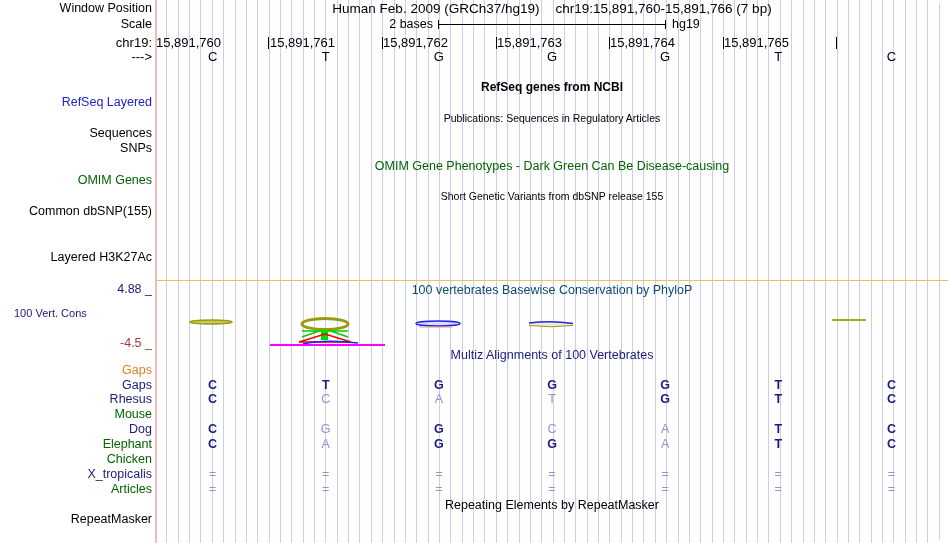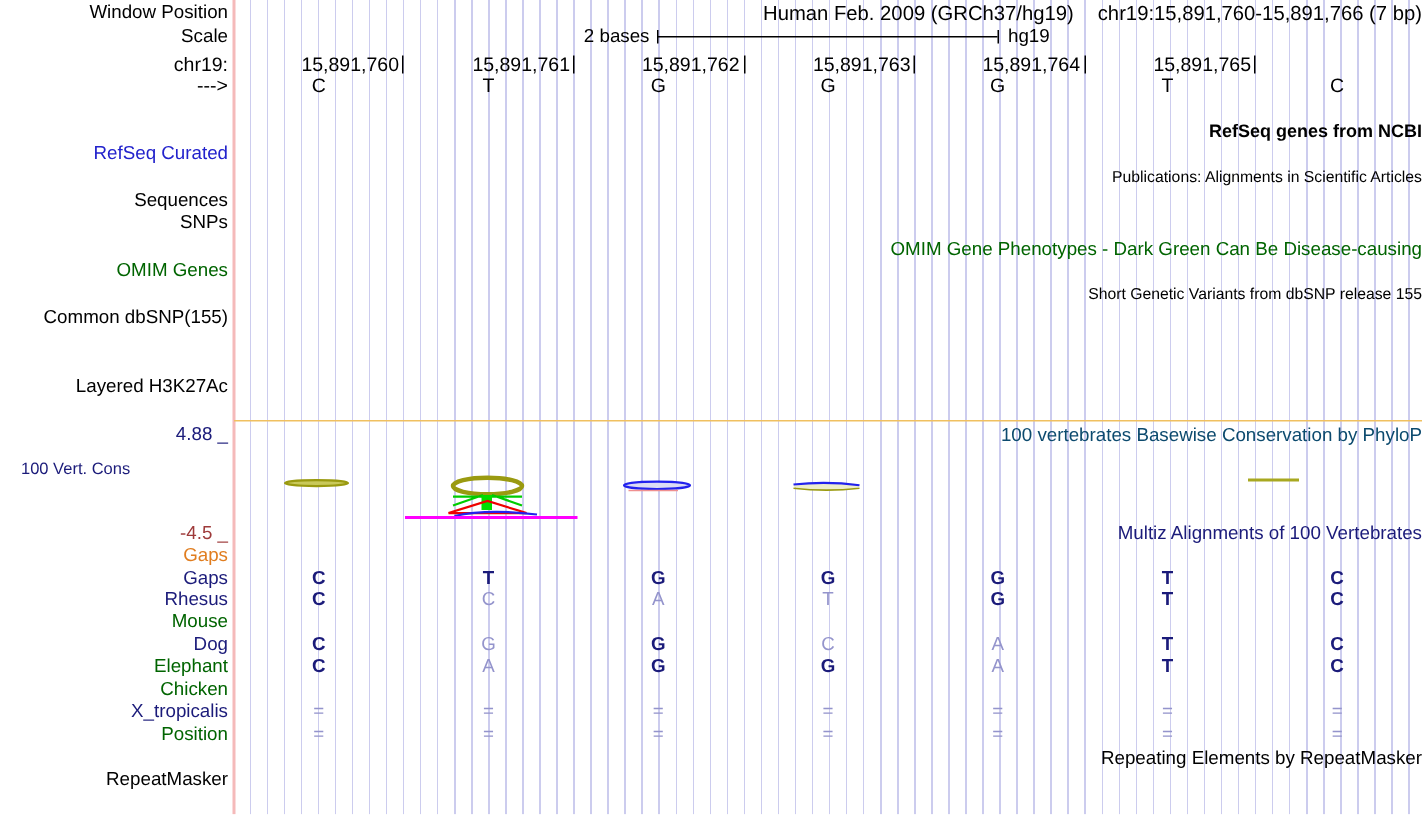--- a/index.html
+++ b/index.html
@@ -1,35 +1,35 @@
 <!DOCTYPE html>
 <html><head>
 <meta charset="utf-8">
 <style>
   html,body{margin:0;padding:0;background:#fff;}
   .page{position:relative;width:950px;height:543px;background:#fff;overflow:hidden;
-        font-family:"Liberation Sans","DejaVu Sans",sans-serif;color:#000;}
+        font-family:"Liberation Sans","DejaVu Sans",sans-serif;color:#000;border-radius:22px;}
   
   .grid{position:absolute;left:156px;top:0;width:792px;height:543px;
         background:repeating-linear-gradient(to right,transparent 0px,transparent 10.36px,#ccccee 10.36px,#ccccee 11.36px);}
   .pink-line{position:absolute;left:155px;top:0;width:2px;height:543px;background:#f5baba;}
   .orange-line{position:absolute;left:156px;top:280px;width:792px;height:1px;background:#f0c060;}
   .magenta-line{position:absolute;left:270px;top:344px;width:115px;height:2px;background:#ff00ff;}
   
   .lbl{position:absolute;right:798px;white-space:nowrap;font-size:12.5px;line-height:14px;}
-  .ctr{position:absolute;left:156px;width:792px;text-align:right;white-space:nowrap;font-size:12.5px;line-height:14px;}
+  .ctr{position:absolute;left:156px;width:792px;text-align:center;white-space:nowrap;font-size:12.5px;line-height:14px;}
   .big{font-size:13.5px;}
   .sm{font-size:12px;font-weight:bold;}
   .xs{font-size:10.5px;}
   .navy{color:#1b1b7a;}
   .green{color:#006400;}
   .orange{color:#e07d1f;}
   .bluelink{color:#2222cc;}
   .maroon{color:#9e3a3a;}
-  .coord{position:absolute;top:36px;width:110px;text-align:right;font-size:13px;line-height:14px;white-space:nowrap;}
+  .coord{position:absolute;top:36px;width:110px;font-size:13px;line-height:14px;white-space:nowrap;}
   .tick{position:absolute;top:37px;width:1px;height:12px;background:#000;}
   .brow{position:absolute;left:156px;top:50px;width:792px;display:flex;font-size:13px;line-height:14px;}
   .brow span{flex:1;text-align:center;}
   .arow{position:absolute;left:156px;width:792px;display:flex;font-size:12.5px;line-height:14px;}
   .arow span{flex:1;text-align:center;}
   .dk{color:#1b1b7a;font-weight:bold;}
   .lt{color:#9494cc;}
   .scale-line{position:absolute;left:438px;top:24px;width:227px;height:1px;background:#000;}
   .scale-cap{position:absolute;top:20px;width:1px;height:9px;background:#000;}
   .scale-text{position:absolute;top:17px;font-size:12.5px;line-height:14px;white-space:nowrap;}
@@ -41,38 +41,38 @@
 <div class="page">
 
   <div class="grid"></div>
   <div class="pink-line"></div>
   <div class="orange-line"></div>
 
   <div class="lbl" style="top:1px">Window Position</div>
   <div class="lbl" style="top:17px">Scale</div>
   <div class="lbl" style="top:36px;font-size:13px">chr19:</div>
   <div class="lbl" style="top:50px;font-size:13px">---&gt;</div>
-  <div class="lbl bluelink" style="top:95px">RefSeq Curated</div>
+  <div class="lbl bluelink" style="top:95px">RefSeq Layered</div>
   <div class="lbl" style="top:126px">Sequences</div>
   <div class="lbl" style="top:141px">SNPs</div>
   <div class="lbl green" style="top:173px">OMIM Genes</div>
   <div class="lbl" style="top:204px">Common dbSNP(155)</div>
   <div class="lbl" style="top:250px">Layered H3K27Ac</div>
   <div class="lbl navy" style="top:282px">4.88 _</div>
   <div class="navy" style="position:absolute;left:14px;top:306px;font-size:11px;line-height:14px">100 Vert. Cons</div>
-  <div class="lbl maroon" style="top:348px">-4.5 _</div>
+  <div class="lbl maroon" style="top:336px">-4.5 _</div>
   <div class="lbl orange" style="top:363px">Gaps</div>
   <div class="lbl navy" style="top:378px">Gaps</div>
   <div class="lbl navy" style="top:392px">Rhesus</div>
   <div class="lbl green" style="top:407px">Mouse</div>
   <div class="lbl navy" style="top:422px">Dog</div>
   <div class="lbl green" style="top:437px">Elephant</div>
   <div class="lbl green" style="top:452px">Chicken</div>
   <div class="lbl navy" style="top:467px">X_tropicalis</div>
-  <div class="lbl green" style="top:482px">Position</div>
+  <div class="lbl green" style="top:482px">Articles</div>
   <div class="lbl" style="top:512px">RepeatMasker</div>
 
   <div class="ctr big" style="top:2px">
     <span style="margin-right:16px">Human Feb. 2009 (GRCh37/hg19)</span><span>chr19:15,891,760-15,891,766 (7 bp)</span>
   </div>
 
   <div class="scale-text" style="right:517px">2 bases</div>
   <div class="scale-line"></div>
   <div class="scale-cap" style="left:438px"></div>
   <div class="scale-cap" style="left:665px"></div>
@@ -95,21 +95,21 @@
     <span>C</span>
     <span>T</span>
     <span>G</span>
     <span>G</span>
     <span>G</span>
     <span>T</span>
     <span>C</span>
   </div>
 
   <div class="ctr sm" style="top:80px">RefSeq genes from NCBI</div>
-  <div class="ctr xs" style="top:111px">Publications: Alignments in Scientific Articles</div>
+  <div class="ctr xs" style="top:111px">Publications: Sequences in Regulatory Articles</div>
   <div class="ctr green" style="top:159px">OMIM Gene Phenotypes - Dark Green Can Be Disease-causing</div>
   <div class="ctr xs" style="top:189px">Short Genetic Variants from dbSNP release 155</div>
   <div class="ctr navy" style="top:283px;color:#0c4a6e">100 vertebrates Basewise Conservation by PhyloP</div>
   <div class="ctr navy" style="top:348px">Multiz Alignments of 100 Vertebrates</div>
   <div class="ctr" style="top:498px">Repeating Elements by RepeatMasker</div>
 
   <svg width="795" height="42" viewBox="0 0 795 42" style="left:155px;top:308px">
     <ellipse cx="56" cy="14" rx="21" ry="2" fill="#c9c95a" stroke="#9a9a10" stroke-width="1.5"></ellipse>
     <ellipse cx="170" cy="16" rx="23" ry="5.5" fill="none" stroke="#9a9a10" stroke-width="3"></ellipse>
     <path d="M147,23 L193,23 M147,29 L167,22 M173,22 L193,29" fill="none" stroke="#00cc00" stroke-width="1.5"></path>

